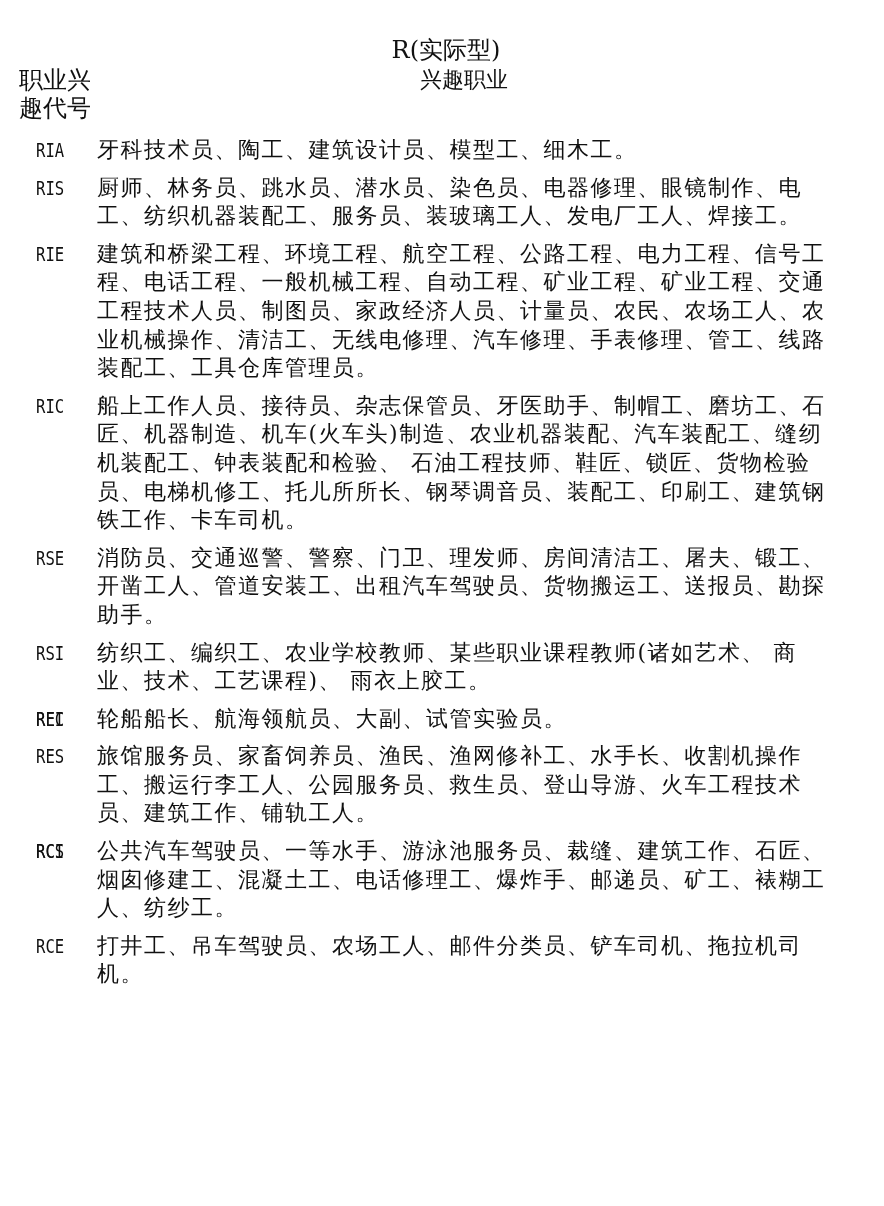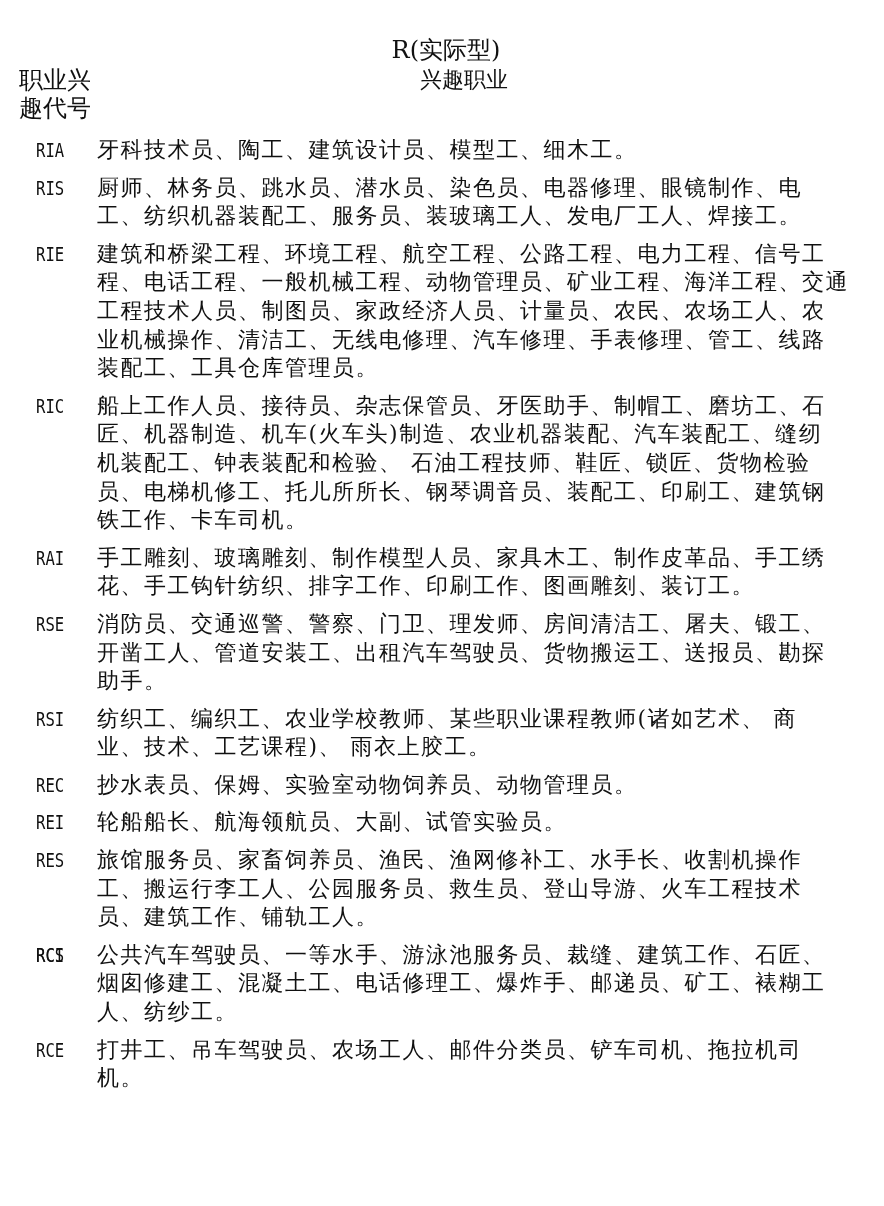--- a/index.html
+++ b/index.html
@@ -98,68 +98,58 @@
     <div class="desc">
       <span class="ln">厨师、林务员、跳水员、潜水员、染色员、电器修理、眼镜制作、电</span>
       <span class="ln">工、纺织机器装配工、服务员、装玻璃工人、发电厂工人、焊接工。</span>
     </div>
   </div>
 
   <div class="row">
     <div class="code">RIE</div>
     <div class="desc">
       <span class="ln">建筑和桥梁工程、环境工程、航空工程、公路工程、电力工程、信号工</span>
-      <span class="ln">程、电话工程、一般机械工程、动物管理员、矿业工程、海洋工程、交通</span>
+      <span class="ln">程、电话工程、一般机械工程、自动工程、矿业工程、矿业工程、交通</span>
       <span class="ln">工程技术人员、制图员、家政经济人员、计量员、农民、农场工人、农</span>
       <span class="ln">业机械操作、清洁工、无线电修理、汽车修理、手表修理、管工、线路</span>
       <span class="ln">装配工、工具仓库管理员。</span>
     </div>
   </div>
 
   <div class="row">
     <div class="code">RIC</div>
     <div class="desc">
       <span class="ln">船上工作人员、接待员、杂志保管员、牙医助手、制帽工、磨坊工、石</span>
       <span class="ln">匠、机器制造、机车(火车头)制造、农业机器装配、汽车装配工、缝纫</span>
       <span class="ln">机装配工、钟表装配和检验、 石油工程技师、鞋匠、锁匠、货物检验</span>
       <span class="ln">员、电梯机修工、托儿所所长、钢琴调音员、装配工、印刷工、建筑钢</span>
       <span class="ln">铁工作、卡车司机。</span>
     </div>
   </div>
 
-  <div class="row">
-    <div class="code">RAI</div>
-    <div class="desc">
-      <span class="ln">手工雕刻、玻璃雕刻、制作模型人员、家具木工、制作皮革品、手工绣</span>
-      <span class="ln">花、手工钩针纺织、排字工作、印刷工作、图画雕刻、装订工。</span>
-    </div>
-  </div>
 
   <div class="row">
     <div class="code">RSE</div>
     <div class="desc">
       <span class="ln">消防员、交通巡警、警察、门卫、理发师、房间清洁工、屠夫、锻工、</span>
       <span class="ln">开凿工人、管道安装工、出租汽车驾驶员、货物搬运工、送报员、勘探</span>
       <span class="ln">助手。</span>
     </div>
   </div>
 
   <div class="row">
     <div class="code">RSI</div>
     <div class="desc">
       <span class="ln">纺织工、编织工、农业学校教师、某些职业课程教师(诸如艺术、 商</span>
       <span class="ln">业、技术、工艺课程)、 雨衣上胶工。</span>
     </div>
   </div>
 
   <div class="row">
     <div class="code">REC</div>
-    <div class="desc">
-      <span class="ln">抄水表员、保姆、实验室动物饲养员、动物管理员。</span>
-    </div>
   </div>
 
   <div class="row">
     <div class="code">REI</div>
     <div class="desc">
       <span class="ln">轮船船长、航海领航员、大副、试管实验员。</span>
     </div>
   </div>
 
   <div class="row">

